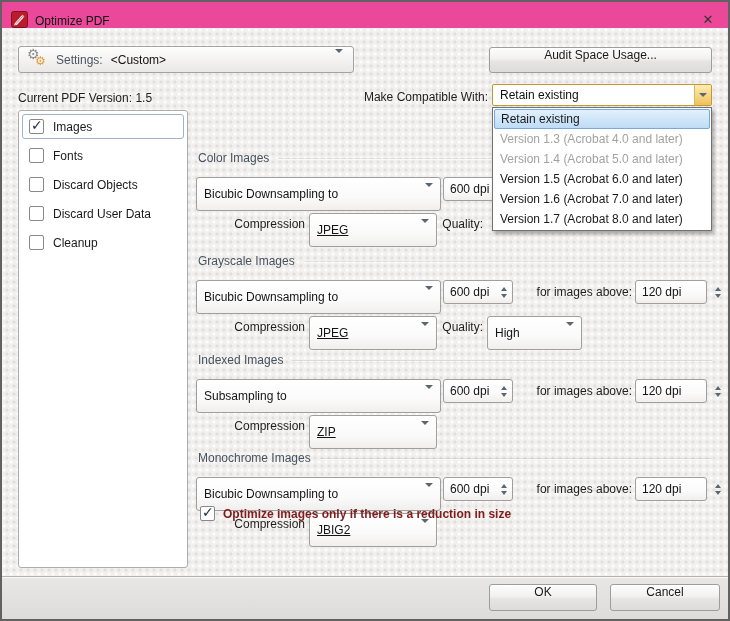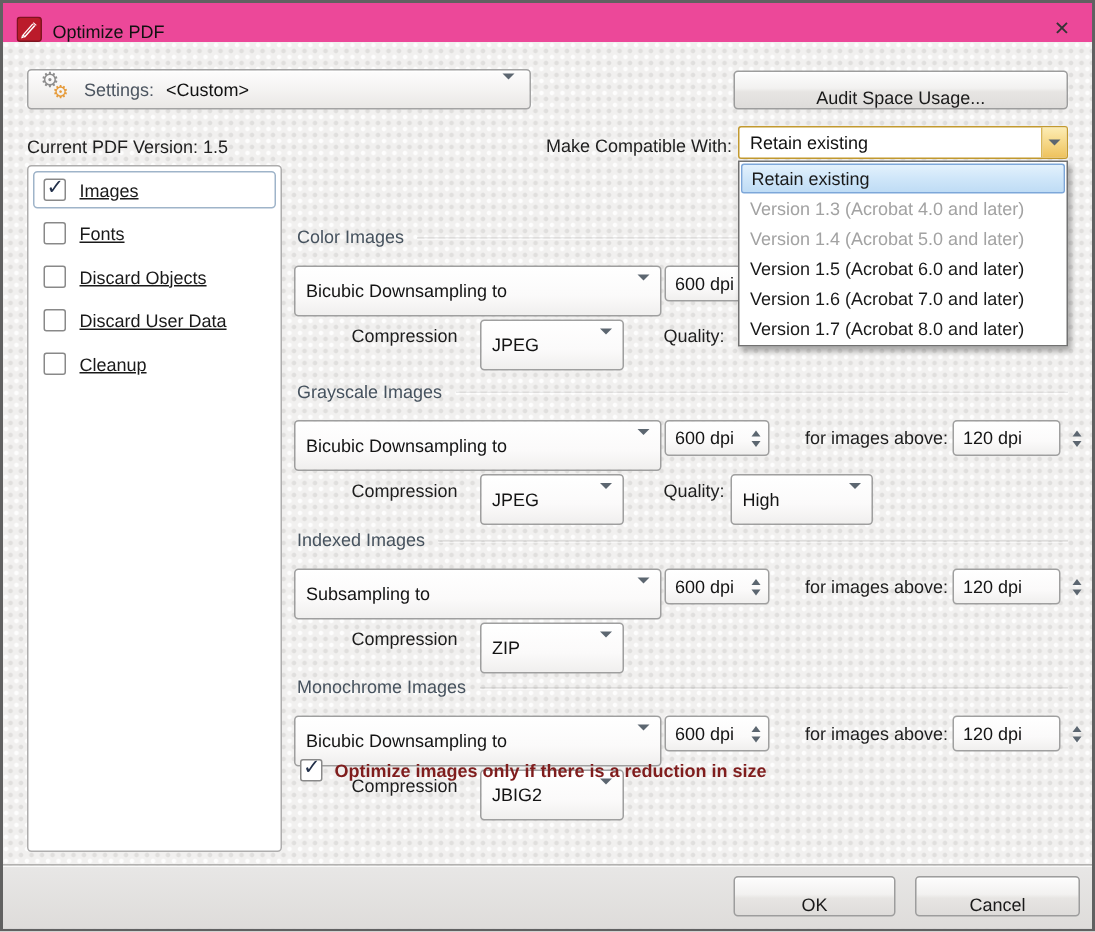--- a/index.html
+++ b/index.html
@@ -30,21 +30,21 @@
       radial-gradient(circle at 5px 6px, rgba(184,182,180,0.30) 1.1px, rgba(184,182,180,0) 1.9px);
     background-size:7px 8px; z-index:0;
   }
   .footer-band {
     position:absolute; left:2px; right:2px; bottom:2px; height:43px;
     background:linear-gradient(180deg,#e8e7e6,#dedcda);
     border-top:1px solid #b2b1b0; box-shadow:inset 0 1px 0 rgba(255,255,255,0.75); z-index:1;
   }
   
   .btn {
-    position:absolute; display:flex; align-items:flex-end; justify-content:center;
+    position:absolute; display:flex; align-items:flex-start; justify-content:center;
     background:linear-gradient(180deg,#fdfdfd 0%,#f2f1f0 45%,#e7e5e3 55%,#dedcda 100%);
     border:1px solid #9d9d9d; border-radius:3px;
     box-shadow:inset 0 1px 0 rgba(255,255,255,0.85);
     font-size:12px; color:#1a1a1a; z-index:5; cursor:default;
   }
   .combo {
     display:flex; align-items:center; padding:16px 7px;
     background:linear-gradient(180deg,#ffffff 0%,#fbfafa 60%,#f0efee 100%);
     border:1px solid #9f9f9f; border-radius:3px; color:#141414; font-size:12px;
     white-space:nowrap; overflow:hidden;
@@ -102,42 +102,42 @@
   }
   .popup-item { height:20px; line-height:20px; padding:0 6px; font-size:12px; color:#1a1a1a; white-space:nowrap; }
   .popup-item.disabled { color:#a2a2a2; }
   .popup-item.selected {
     background:linear-gradient(180deg,#e3f1fc 0%,#cfe6f9 50%,#bfdcf5 100%);
     border:1px solid #7da7d9; border-radius:2px; line-height:18px; height:20px;
   }
   
   .sidebar {
     position:absolute; left:18px; top:110px; width:170px; height:458px; z-index:4;
-    background:#ffffff; border:1px solid #aeadad; border-radius:3px; padding:3px;text-decoration:underline;
+    background:#ffffff; border:1px solid #aeadad; border-radius:3px; padding:3px;
   }
   .sb-item {
     height:25px; margin-bottom:4px; display:flex; align-items:center; gap:9px;
     padding-left:6px; border:1px solid transparent; border-radius:3px;
   }
   .sb-item.selected { border-color:#9fb4c9; }
   
   .sections-layer { position:absolute; left:196px; top:0; width:516px; height:100%; z-index:3; }
   .section { position:absolute; left:0; width:516px; height:96px;margin-top:45px; }
   .section:nth-of-type(1) { top:106px; }
   .section:nth-of-type(2) { top:209px; }
   .section:nth-of-type(3) { top:308px; }
   .section:nth-of-type(4) { top:406px; }
   .sec-title { position:absolute; left:2px; top:0; right:0; display:flex; align-items:center; gap:9px; color:#46525e; }
   .sec-title::after { content:""; flex:1; height:1px; background:rgba(120,120,120,0.16); box-shadow:0 1px 0 rgba(255,255,255,0.55); }
   .method-combo { position:absolute; left:0; top:26px; width:245px; height:24px; }
   .dpi-spin     { position:absolute; left:247px; top:26px; width:70px; height:24px; }
   .above-label  { position:absolute; left:306px; top:31px; width:130px; text-align:right; color:#1e1e1e; }
   .above-spin   { position:absolute; left:439px; top:26px; width:72px; height:24px;gap:29px; }
   .comp-label   { position:absolute; left:0; top:66px; width:109px; text-align:right; color:#1e1e1e; }
-  .comp-combo   { position:absolute; left:124px; top:62px; width:96px; height:23px; }
+  .comp-combo   { position:absolute; left:113px; top:62px; width:128px; height:23px;text-decoration:underline; }
   .qual-label   { position:absolute; left:210px; top:66px; width:77px; text-align:right; color:#1e1e1e; }
   .qual-combo   { position:absolute; left:291px; top:62px; width:95px; height:23px; }
   
   .opt-check { position:absolute; left:200px; top:506px; display:flex; align-items:center; gap:8px; z-index:3; }
   .opt-check .opt-label { font-weight:bold; color:#7f1d1d; }
   .ok-btn     { left:489px; top:584px; width:108px; height:27px; }
   .cancel-btn { left:610px; top:584px; width:110px; height:27px; }
 </style>
 </head>
 <body>

